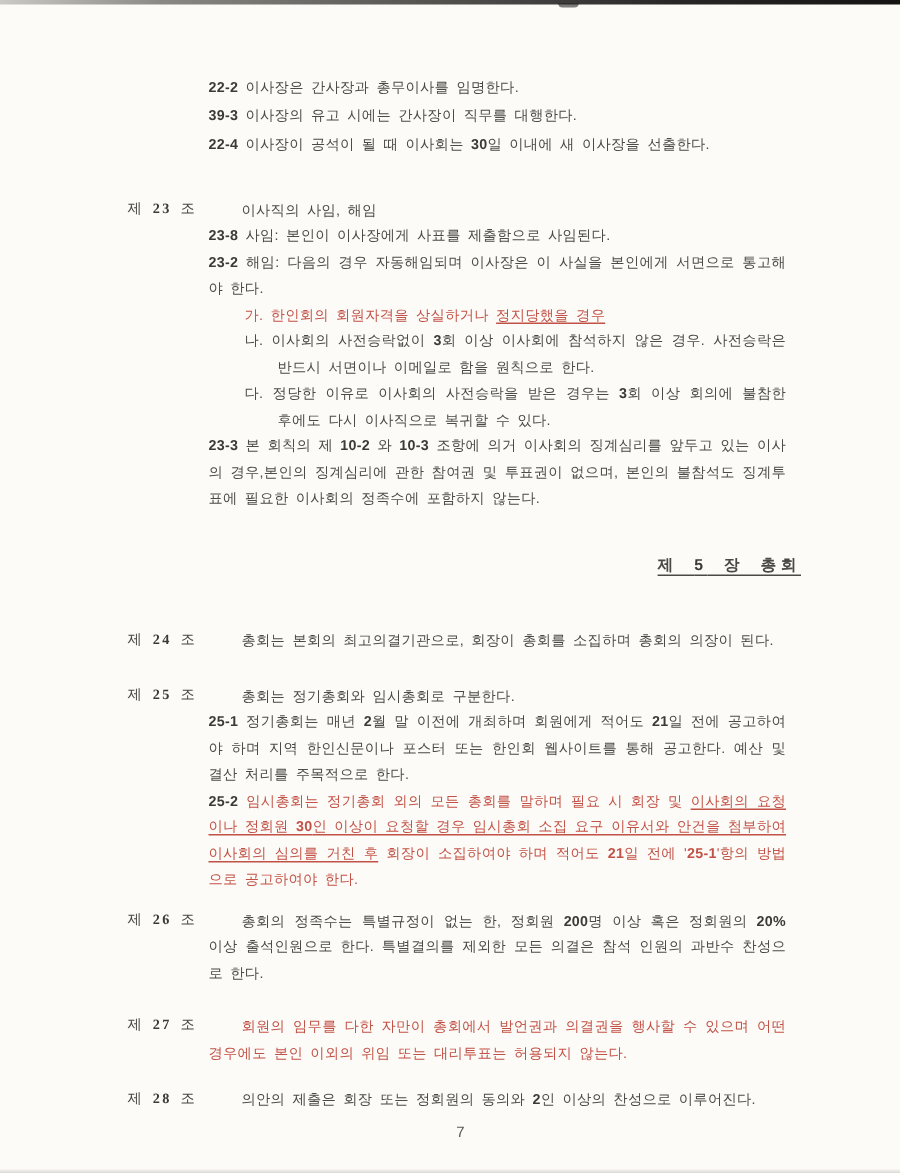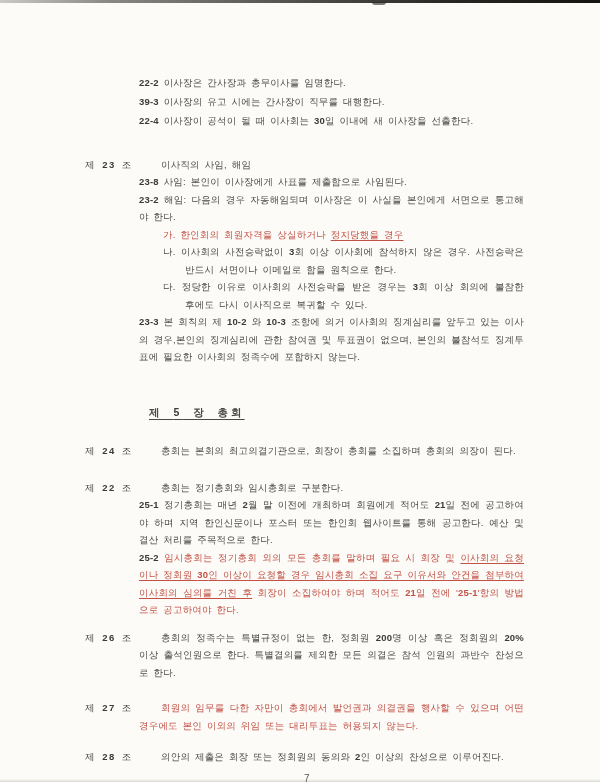--- a/index.html
+++ b/index.html
@@ -25,60 +25,60 @@
   .scan-top-notch {
     position: absolute; top: 2px; left: 372px; width: 14px; height: 3px;
     background: rgba(40,38,36,0.6); border-radius: 0 0 3px 3px;
   }
   .scan-bottom {
     position: absolute; bottom: 0; left: 0; width: 600px; height: 3px;
     background: linear-gradient(180deg, rgba(0,0,0,0), rgba(120,115,108,0.25));
   }
 
   .doc {
-    padding: 74px 76px 0 139px; 
+    padding: 50px 76px 0 139px; 
   }
   p { margin: 0; text-align: justify; }
   b { font-weight: bold; color: #3b3a38; }
 
   .intro p { margin-bottom: 1.5px; }
 
   .article { position: relative; }
   .art-label {
     position: absolute; left: -54px; top: 0;
     width: 54px; white-space: nowrap;
-    letter-spacing: 1.5px; color: #474645;
+    letter-spacing: 1.5px; color: #474645; font-family: Liberation Serif, serif;
   }
   .p-art { text-indent: 22px; }           
   .p-sub { text-indent: 0; }              
   .p-item {                               
     margin-left: 24px;
     padding-left: 22px;
     text-indent: -22px;
   }
 
   .red { color: #c25247; }
   .red b { color: inherit; }
   .ul { text-decoration: underline; text-underline-offset: 2px; }
 
   .chapter {
-    margin-top: 38px;
-    text-align: left;
+    margin-top: 27px;
+    text-align: right;
     transform: translateX(10px);
     font-weight: bold;
     font-size: 10.5px;
     color: #4a4947;
     text-decoration: underline;
     text-underline-offset: 3px;
     letter-spacing: 3px;
     word-spacing: 5px;
   }
 
   .mt-23 { margin-top: 26px; }
-  .mt-24 { margin-top: 21px; }
+  .mt-24 { margin-top: 33px; }
   .mt-25 { margin-top: 19px; }
   .mt-26 { margin-top: 10px; }
   .mt-27 { margin-top: 18px; }
   .mt-28 { margin-top: 14px; }
 
   .pagenum {
     margin-top: 4px;
     width: 600px;
     text-align: center;
     padding-left: 14px;
@@ -113,21 +113,21 @@
   </div>
 
   <h2 class="chapter ab">제 <b>5</b> 장 총회</h2>
 
   <div class="article mt-24">
     <div class="art-label ab">제 <b>24</b> 조</div>
     <p class="p-art ab">총회는 본회의 최고의결기관으로, 회장이 총회를 소집하며 총회의 의장이 된다.</p>
   </div>
 
   <div class="article mt-25">
-    <div class="art-label ab">제 <b>22</b> 조</div>
+    <div class="art-label ab">제 <b>25</b> 조</div>
     <p class="p-art ab">총회는 정기총회와 임시총회로 구분한다.</p>
     <p class="p-sub ab"><b>25-1</b> 정기총회는 매년 <b>2</b>월 말 이전에 개최하며 회원에게 적어도 <b>21</b>일 전에 공고하여야 하며 지역 한인신문이나 포스터 또는 한인회 웹사이트를 통해 공고한다. 예산 및 결산 처리를 주목적으로 한다.</p>
     <p class="p-sub"><b class="ab"><b>25-2</b></b><span class="red ab"> 임시총회는 정기총회 외의 모든 총회를 말하며 필요 시 회장 및 </span><span class="red ul ab">이사회의 요청이나 정회원 <b>30</b>인 이상이 요청할 경우 임시총회 소집 요구 이유서와 안건을 첨부하여 이사회의 심의를 거친 후</span><span class="red ab"> 회장이 소집하여야 하며 적어도 <b>21</b>일 전에 '<b>25-1</b>'항의 방법으로 공고하여야 한다.</span></p>
   </div>
 
   <div class="article mt-26">
     <div class="art-label ab">제 <b>26</b> 조</div>
     <p class="p-art ab">총회의 정족수는 특별규정이 없는 한, 정회원 <b>200</b>명 이상 혹은 정회원의 <b>20%</b> 이상 출석인원으로 한다. 특별결의를 제외한 모든 의결은 참석 인원의 과반수 찬성으로 한다.</p>
   </div>
 

